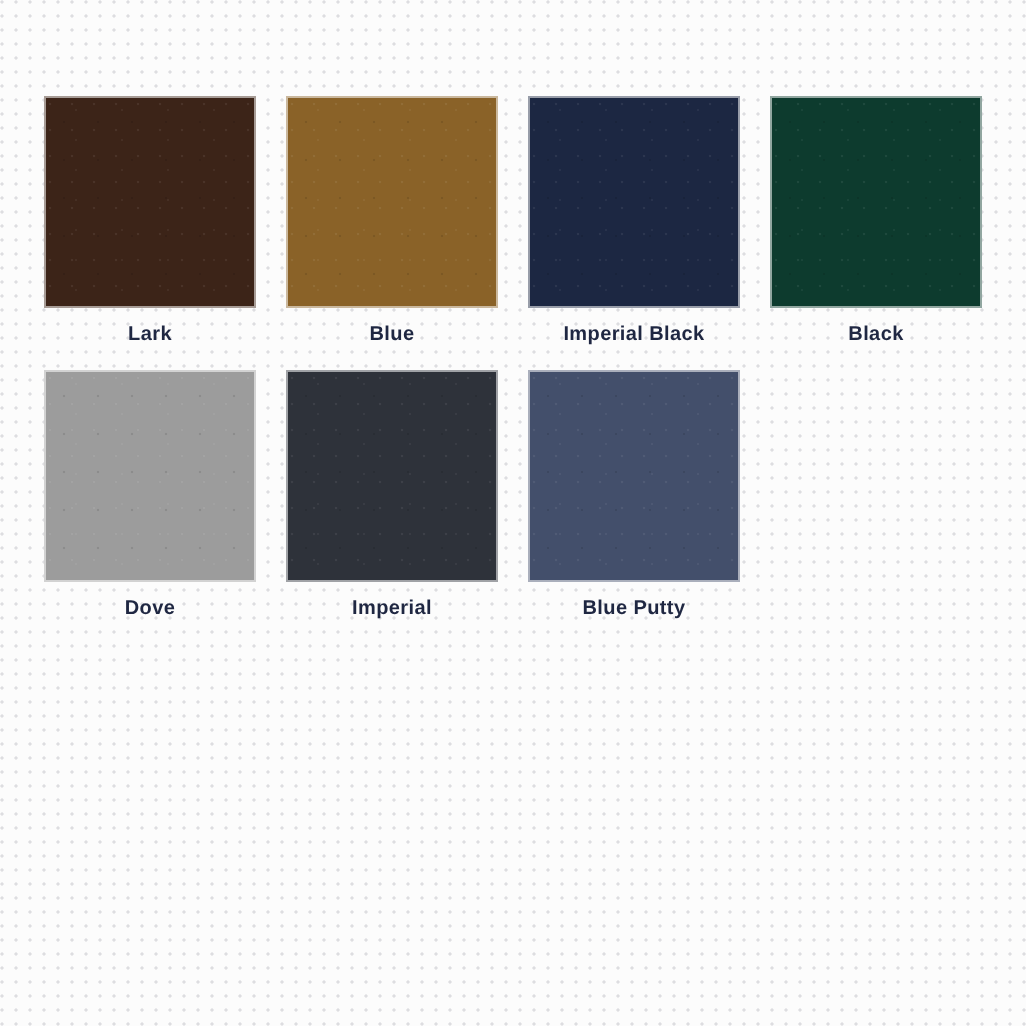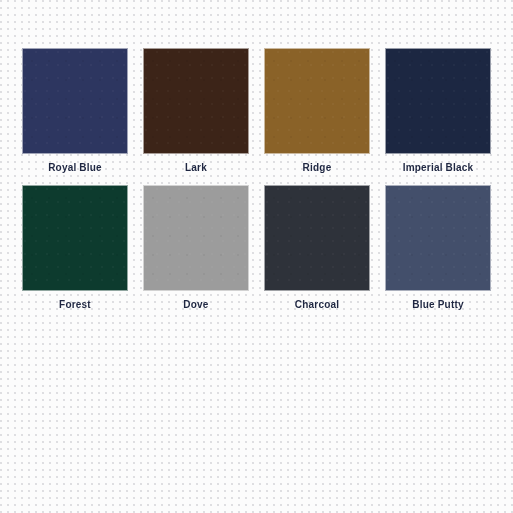--- a/index.html
+++ b/index.html
@@ -80,46 +80,42 @@
     line-height: 12px;
     white-space: nowrap;
   }
 </style>
 </head>
 <body>
 
 <div id="palette-board">
   <div id="swatch-grid">
       <div class="swatch-cell">
-        <div class="swatch-chip" style="background-color: rgb(45, 54, 96);"></div>
-        <div class="swatch-label">Royal Blue</div>
-      </div>
-      <div class="swatch-cell">
         <div class="swatch-chip" style="background-color: rgb(60, 36, 24);"></div>
         <div class="swatch-label">Lark</div>
       </div>
       <div class="swatch-cell">
         <div class="swatch-chip" style="background-color: rgb(138, 98, 40);"></div>
-        <div class="swatch-label">Ridge</div>
+        <div class="swatch-label">Blue</div>
       </div>
       <div class="swatch-cell">
         <div class="swatch-chip" style="background-color: rgb(28, 39, 66);"></div>
         <div class="swatch-label">Imperial Black</div>
       </div>
       <div class="swatch-cell">
         <div class="swatch-chip" style="background-color: rgb(13, 59, 46);"></div>
-        <div class="swatch-label">Forest</div>
+        <div class="swatch-label">Black</div>
       </div>
       <div class="swatch-cell">
         <div class="swatch-chip" style="background-color: rgb(156, 156, 156);"></div>
         <div class="swatch-label">Dove</div>
       </div>
       <div class="swatch-cell">
         <div class="swatch-chip" style="background-color: rgb(46, 50, 58);"></div>
-        <div class="swatch-label">Charcoal</div>
+        <div class="swatch-label">Imperial</div>
       </div>
       <div class="swatch-cell">
         <div class="swatch-chip" style="background-color: rgb(67, 79, 107);"></div>
         <div class="swatch-label">Blue Putty</div>
       </div>
       <div class="swatch-cell is-empty">
         <div class="swatch-chip"></div>
         <div class="swatch-label"></div>
       </div>
     </div>

